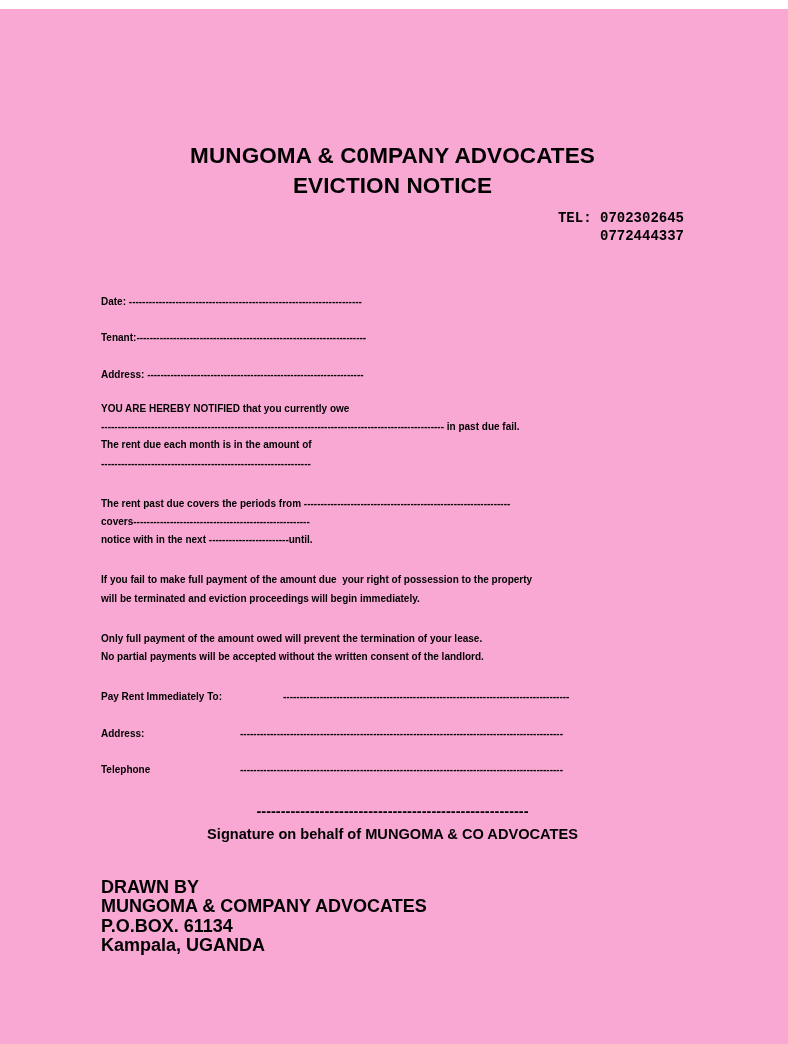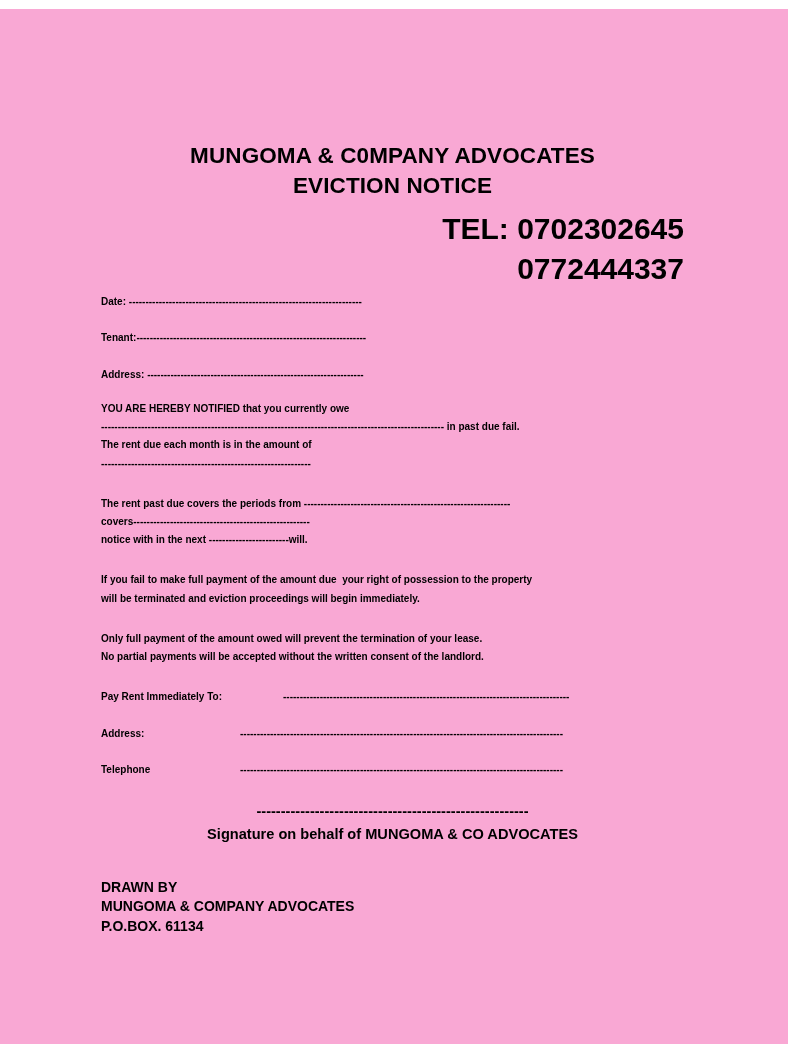--- a/index.html
+++ b/index.html
@@ -33,24 +33,25 @@
     text-align: center;
     font-size: 22.5px;
     font-weight: bold;
     letter-spacing: 0.1px;
     line-height: 1.33;
     white-space: nowrap;
   }
 
   .tel-block {
     text-align: right;
-    font-size: 30px;
+    font-size: 14px;
     font-weight: bold;
     line-height: 1.33;
     margin-top: 8px;
+    font-family: Liberation Mono, monospace;
   }
 
   .tel-line { white-space: nowrap; }
 
   
   .body-area {
     position: absolute;
     left: 101px;
     top: 284px;
     width: 583px;
@@ -109,21 +110,21 @@
   .sig-caption {
     margin-top: 7px;
     white-space: nowrap;
   }
 
   
   .footer {
     position: absolute;
     left: 101px;
     top: 869px;
-    font-size: 14px;
+    font-size: 18px;
     line-height: 19.4px;
     font-weight: bold;
   }
 
   .footer div { white-space: nowrap; }
 </style>
 </head>
 <body>
 
 <div class="page">
@@ -186,21 +187,21 @@
 
     <div class="row">
       <span class="txt">covers</span>
       <span class="dashes">-----------------------------------------------------</span>
     </div>
 
 
     <div class="row">
       <span class="txt">notice with in the next </span>
       <span class="dashes">------------------------</span>
-      <span class="txt">will.</span>
+      <span class="txt">until.</span>
     </div>
 
     <div class="gap-22"></div>
 
     <div class="row">
       <span class="txt">If you fail to make full payment of the amount due  your right of possession to the property</span>
     </div>
     <div class="row">
       <span class="txt">will be terminated and eviction proceedings will begin immediately.</span>
     </div>
@@ -239,15 +240,16 @@
 
   <div class="signature">
     <div class="sig-line">--------------------------------------------------------</div>
     <div class="sig-caption">Signature on behalf of MUNGOMA &amp; CO ADVOCATES</div>
   </div>
 
   <div class="footer">
     <div>DRAWN BY</div>
     <div>MUNGOMA &amp; COMPANY ADVOCATES</div>
     <div>P.O.BOX. 61134</div>
+    <div>Kampala, UGANDA</div>
   </div>
 
 </div>
 
 </body></html>

